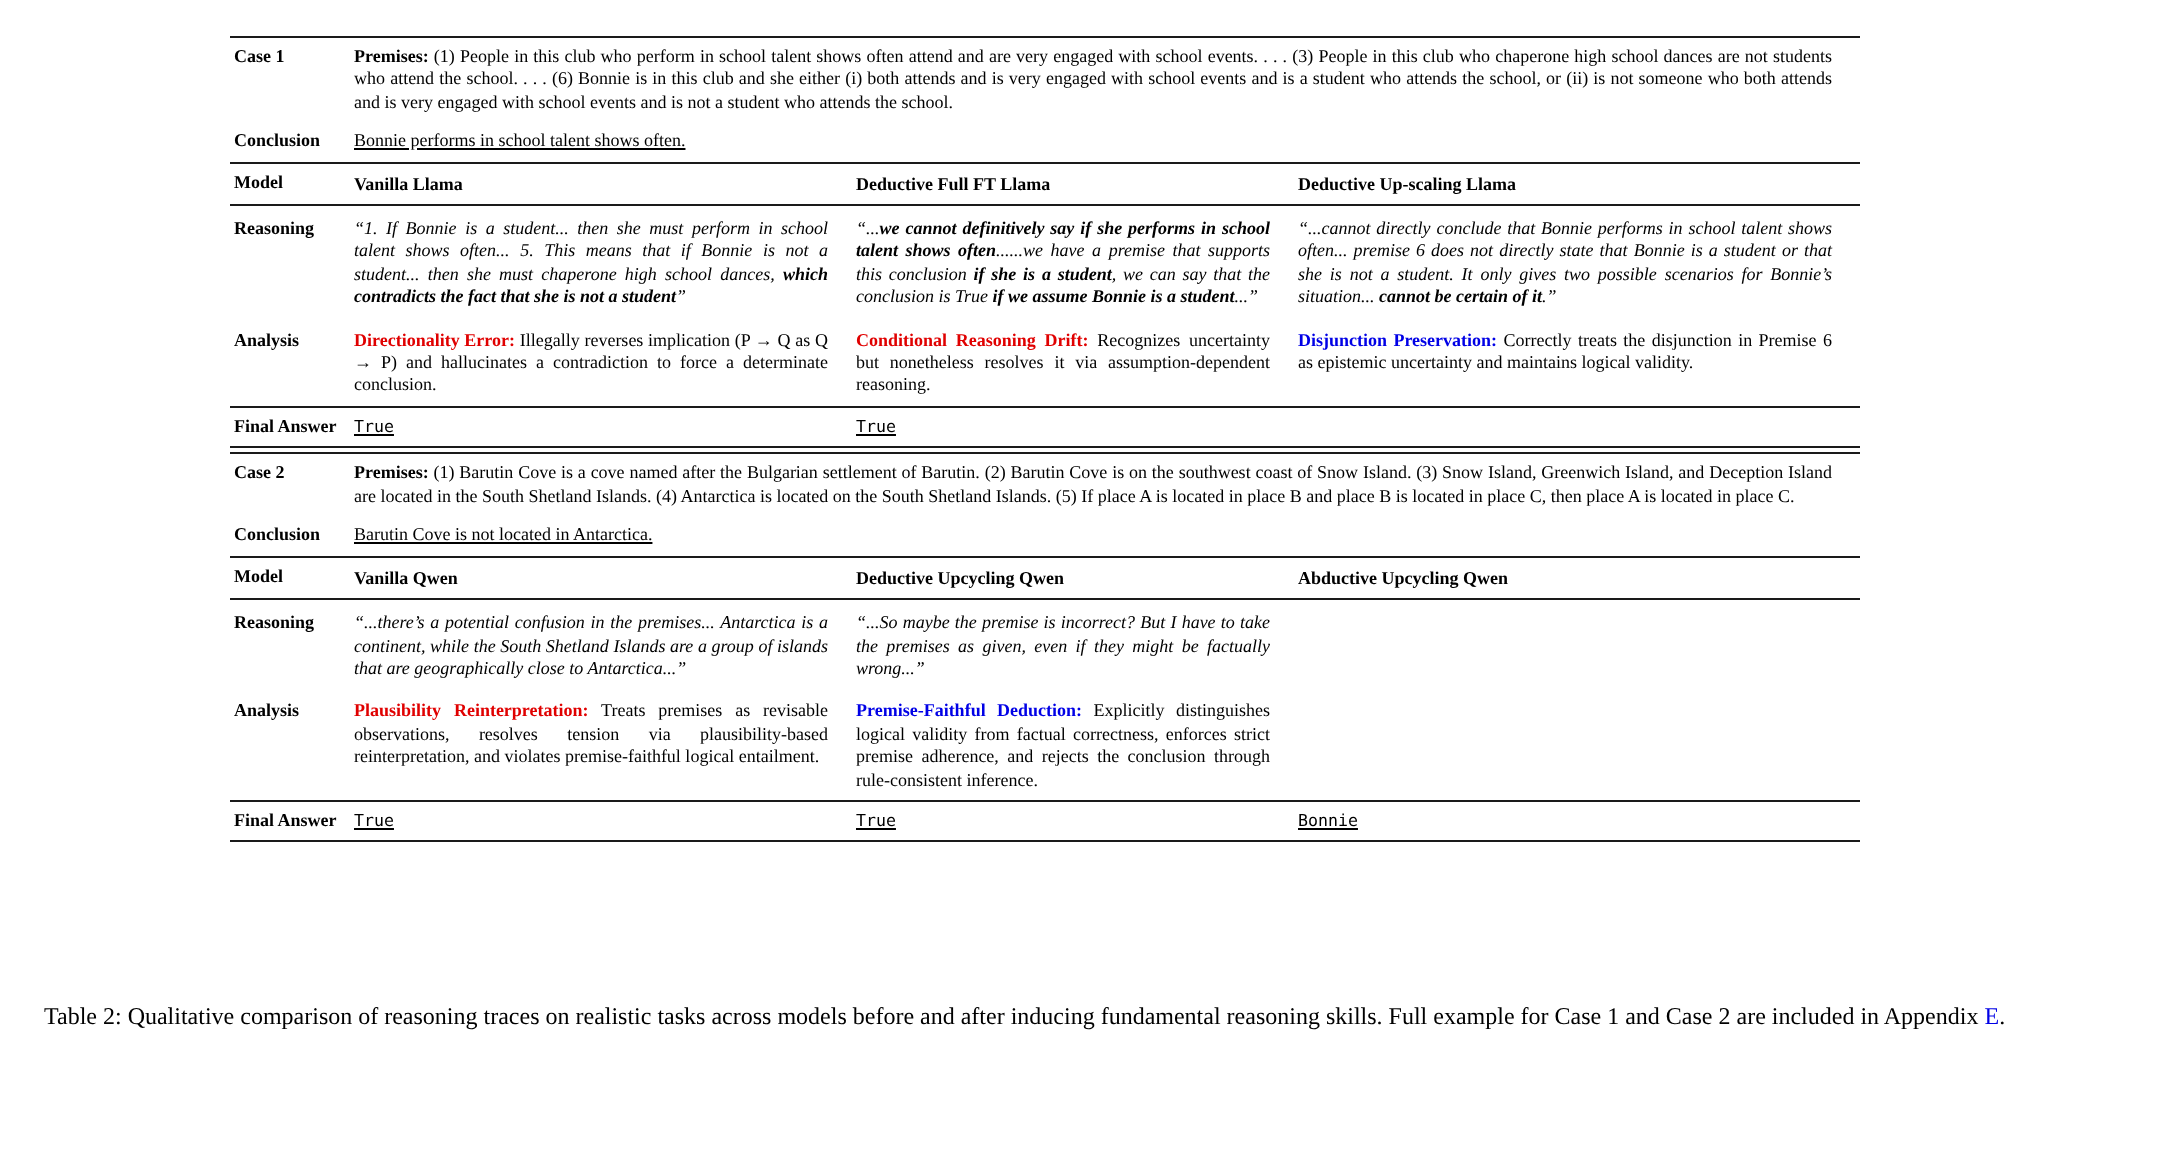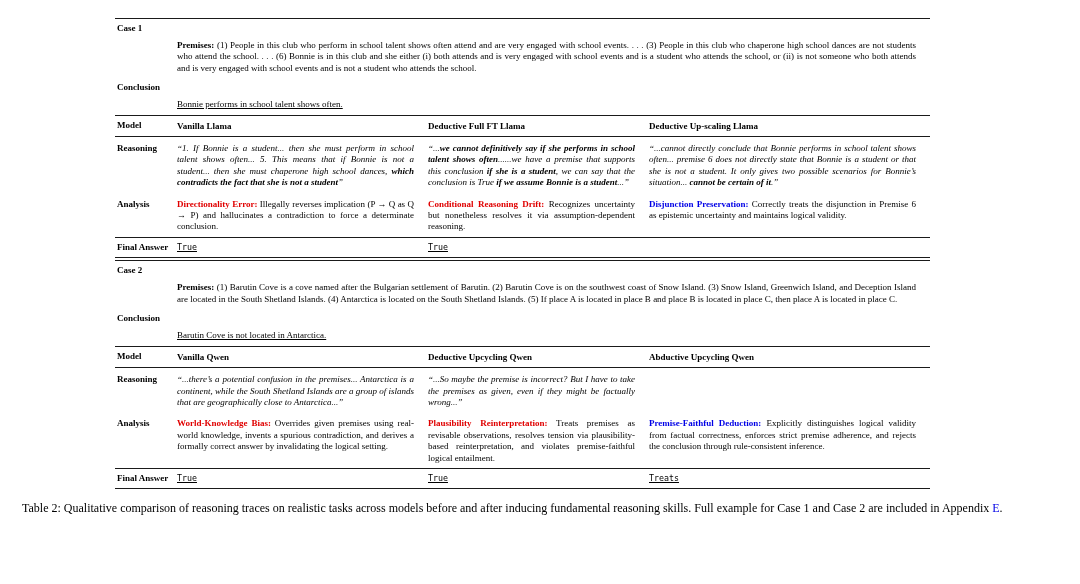--- a/index.html
+++ b/index.html
@@ -9,21 +9,21 @@
     -webkit-font-smoothing:antialiased;
   }
   .paper-table{
     position:absolute;left:115px;top:18px;width:815px;
     font-size:9px;line-height:11.4px;
   }
   .trow{display:grid;grid-template-columns:62px 251px 221px 281px;}
   .cell{padding:4px 14px 4px 0;text-align:justify;}
   .cell.nojust{text-align:left;text-decoration:underline;}
   .rowlabel{font-weight:bold;padding:4px 6px 4px 2px;text-align:left;}
-  .span-all{grid-column:2/5;margin-top:17px;}
+  .span-all{grid-column:2/5;}
   .b{font-weight:bold;}
   .modelname{font-weight:bold;padding:5px 14px 4px 0;text-align:left;}
   .reason{font-style:italic;}
   .reason .b{font-weight:bold;}
   .term{font-weight:bold;}
   [data-color="red"]{color:#e00000;}
   [data-color="blue"]{color:#0000e6;}
   .mono{font-family:"DejaVu Sans Mono","Liberation Mono",monospace;font-size:8.3px;}
   .rule{border-top:1px solid #1a1a1a;height:0;}
   .rule-thick{border-top:1.7px solid #1a1a1a;height:0;}
@@ -113,30 +113,29 @@
   <div class="trow">
     <div class="rowlabel">Reasoning</div>
     <div class="cell reason"><span>“...there’s a potential confusion in the premises... Antarctica is a continent, while the South Shetland Islands are a group of islands that are geographically close to Antarctica...”</span></div>
     <div class="cell reason"><span>“...So maybe the premise is incorrect? But I have to take the premises as given, even if they might be factually wrong...”</span></div>
   </div>
 
   <div class="gap2"></div>
 
   <div class="trow">
     <div class="rowlabel">Analysis</div>
-    <div class="cell"><span class="term" data-color="red">World-Knowledge Bias:</span> <span>Overrides given premises using real-world knowledge, invents a spurious contradiction, and derives a formally correct answer by invalidating the logical setting.</span></div>
     <div class="cell"><span class="term" data-color="red">Plausibility Reinterpretation:</span> <span>Treats premises as revisable observations, resolves tension via plausibility-based reinterpretation, and violates premise-faithful logical entailment.</span></div>
     <div class="cell"><span class="term" data-color="blue">Premise-Faithful Deduction:</span> <span>Explicitly distinguishes logical validity from factual correctness, enforces strict premise adherence, and rejects the conclusion through rule-consistent inference.</span></div>
   </div>
 
   <div class="rule"></div>
 
   <div class="trow">
     <div class="rowlabel">Final Answer</div>
     <div class="cell nojust mono">True</div>
     <div class="cell nojust mono">True</div>
-    <div class="cell nojust mono">Treats</div>
+    <div class="cell nojust mono">Bonnie</div>
   </div>
 
   <div class="rule-thick"></div>
 </div>
 
 <div class="caption"><span>Table 2: Qualitative comparison of reasoning traces on realistic tasks across models before and after inducing fundamental reasoning skills. Full example for Case 1 and Case 2 are included in Appendix </span><a>E</a><span>.</span></div>
 
 </body></html>

